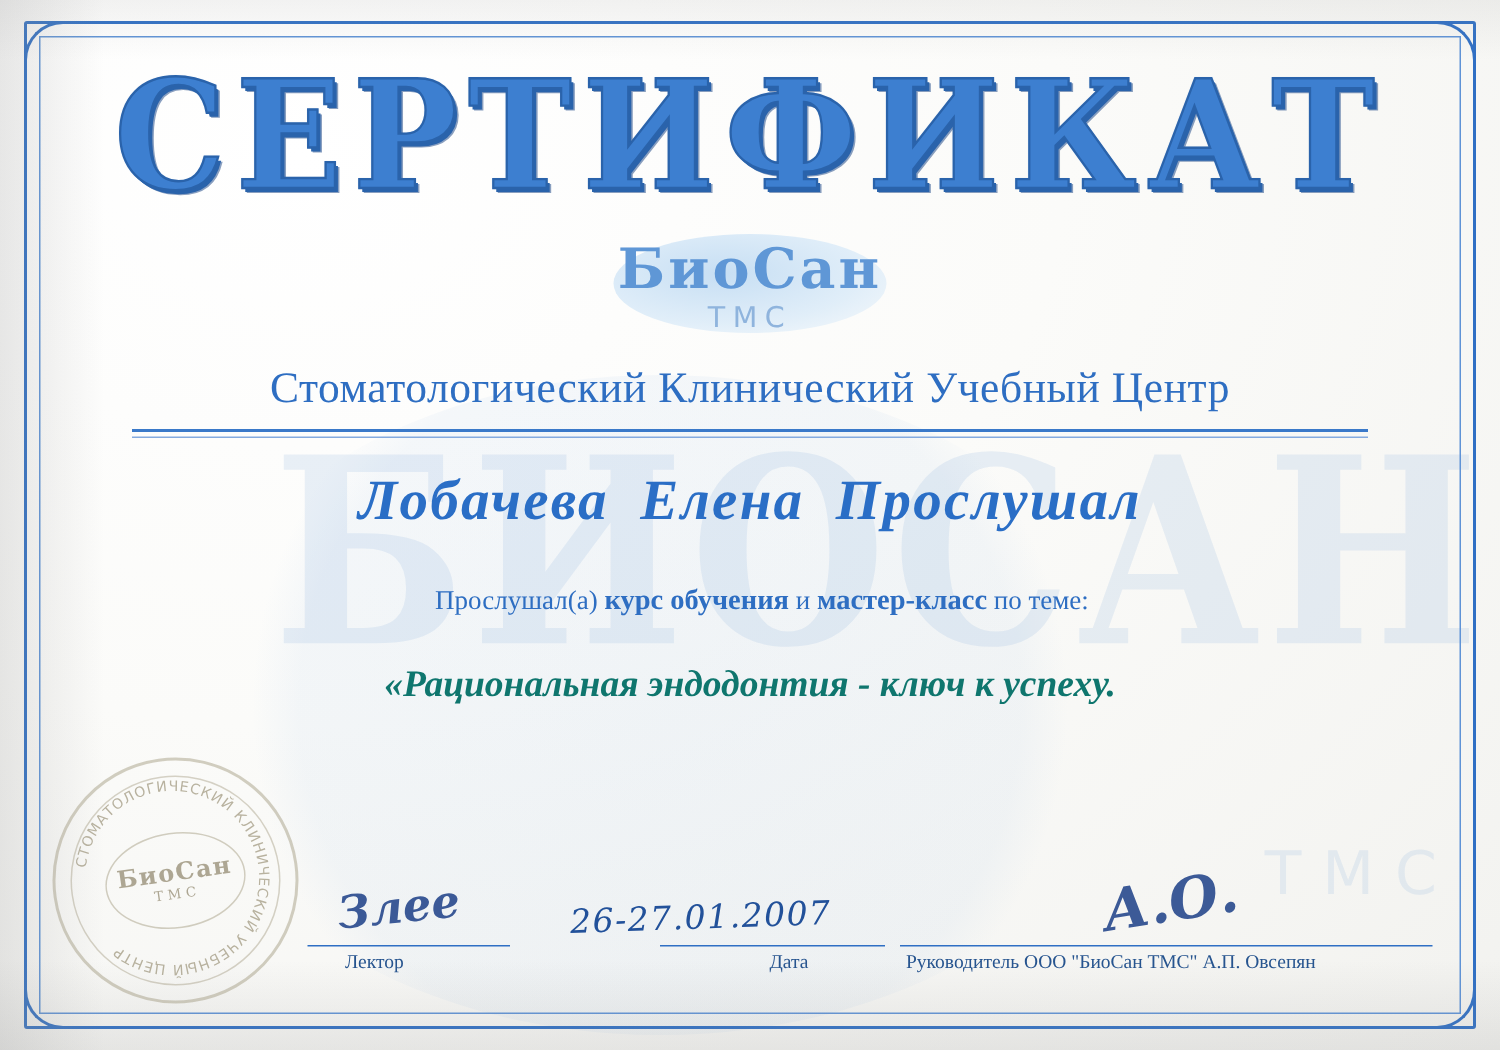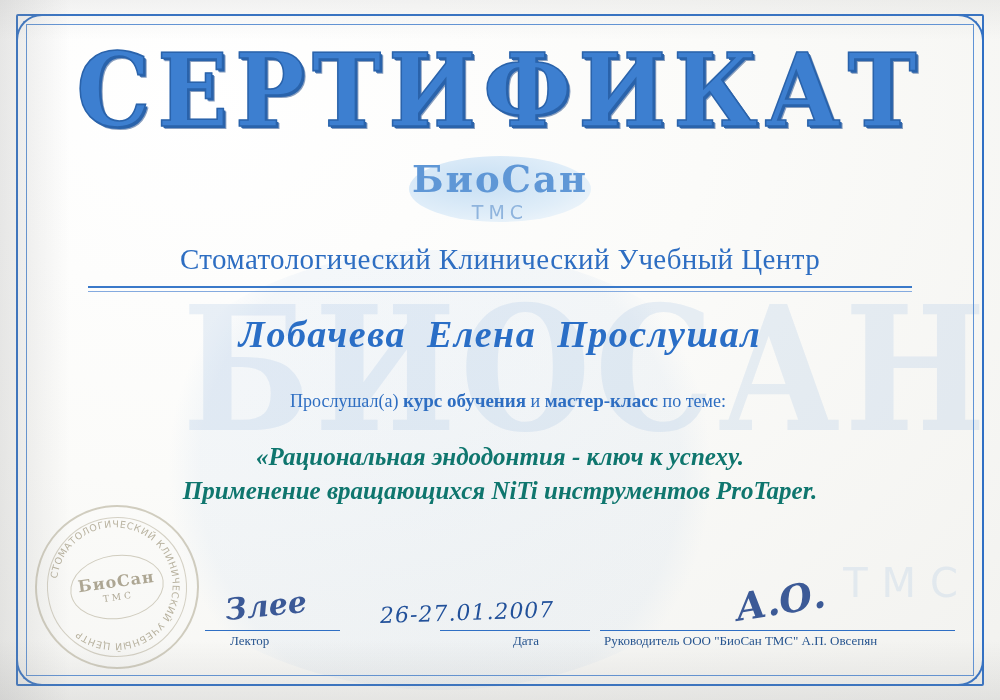--- a/index.html
+++ b/index.html
@@ -347,21 +347,20 @@
   <div class="attend-line">
     <span>Прослушал(а)</span>
     <span class="bold">курс обучения</span>
     <span>и</span>
     <span class="bold">мастер-класс</span>
     <span>по теме:</span>
   </div>
 
   <div class="topic">
     <div>«Рациональная  эндодонтия - ключ к успеху.</div>
-    <div>Применение вращающихся NiTi инструментов ProTaper.</div>
   </div>
 
   <div class="scrawl" style="left:225px; top:588px; font-size:30px; transform:rotate(-6deg);">Злее</div>
   <div class="sig-line" style="left:205px; top:630px; width:135px;"></div>
   <div class="sig-label" style="left:230px; top:633px;">Лектор</div>
 
   <div class="date-hand">26-27.01.2007</div>
   <div class="sig-line" style="left:440px; top:630px; width:150px;"></div>
   <div class="sig-label" style="left:513px; top:633px;">Дата</div>
 

